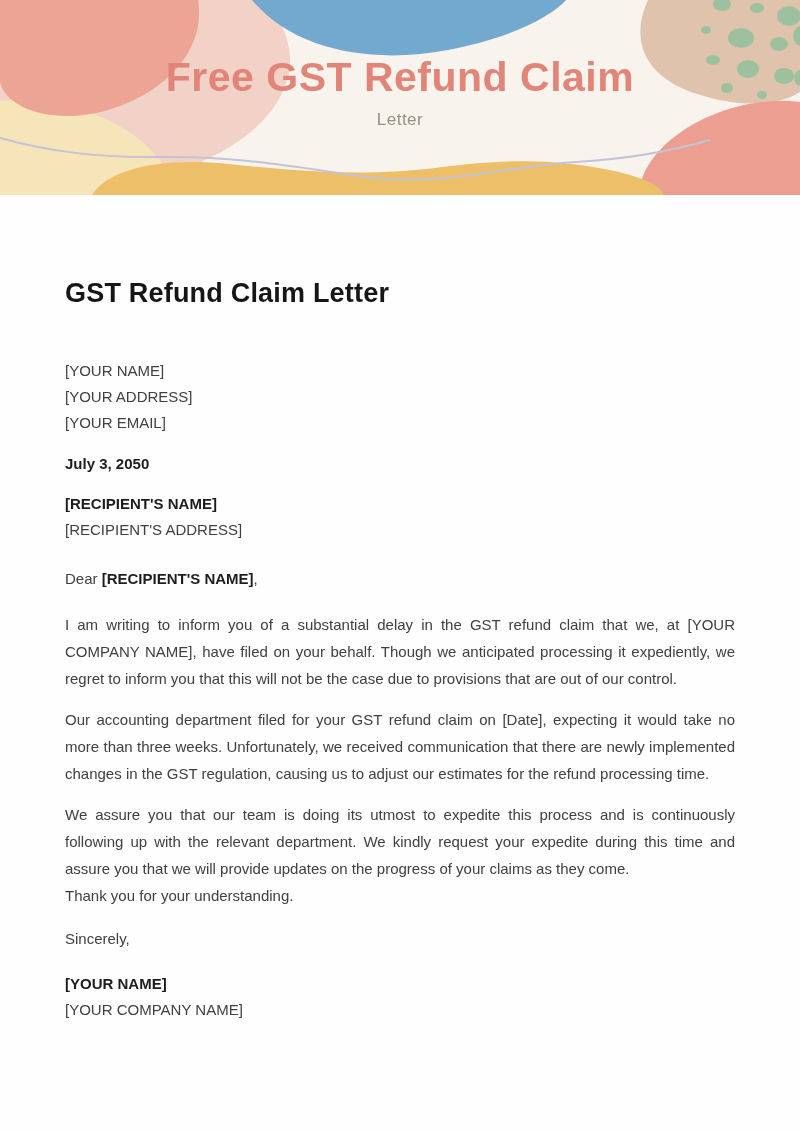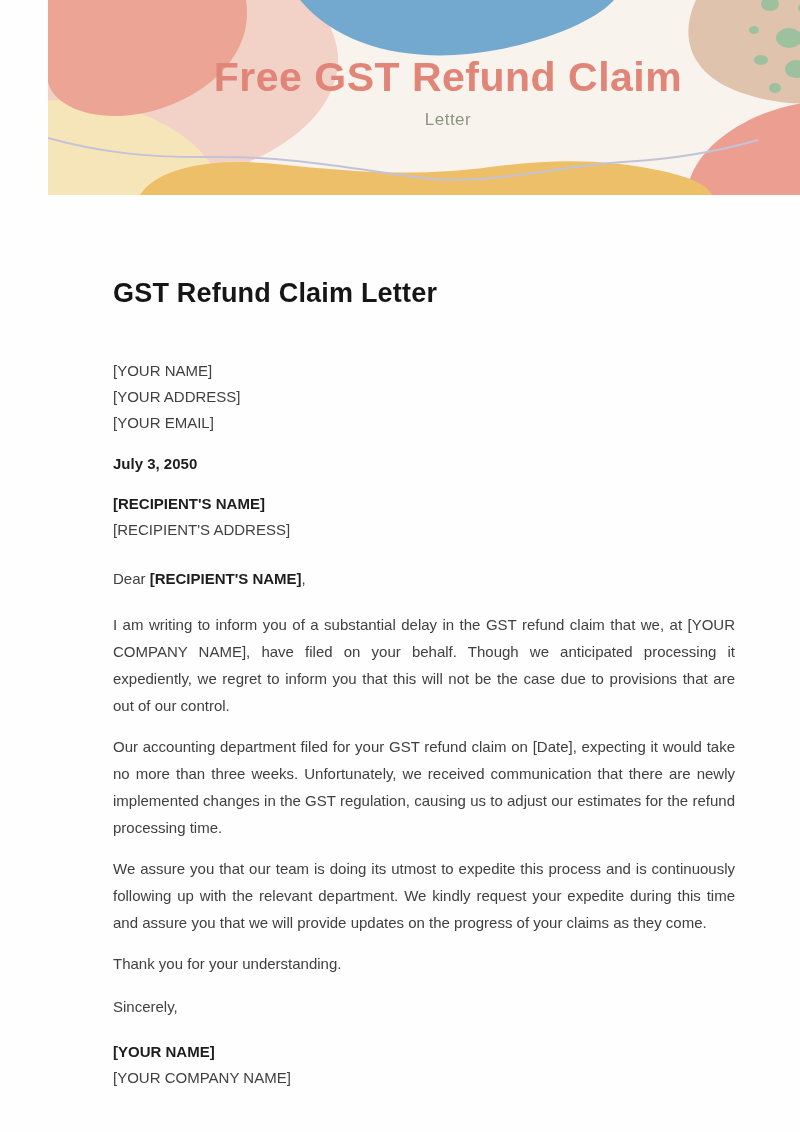--- a/index.html
+++ b/index.html
@@ -1,21 +1,21 @@
 <!DOCTYPE html>
 <html><head>
 <meta charset="utf-8">
 <style>
   * { margin:0; padding:0; box-sizing:border-box; }
   html,body { background:#ffffff; }
   body {
     width:800px; height:1132px; overflow:hidden;
     font-family:"Liberation Sans", sans-serif;
   }
-  .page { width:800px; height:1132px; background:#fefefe; position:relative;padding-left:48px; }
+  .page { width:800px; height:1132px; background:#fefefe; position:relative; }
 
   
   .banner { position:relative; width:800px; height:195px; overflow:hidden; }
   .banner svg { display:block; width:800px; height:195px; }
   .banner-title {
     position:absolute; top:54px; left:0; width:100%;
     text-align:center; font-size:41px; font-weight:700;
     color:#e08578; letter-spacing:0.5px;
   }
   .banner-subtitle {
@@ -33,21 +33,21 @@
   .block { line-height:26px; }
   .sender    { margin-top:49px; }
   .date-line { margin-top:19px; font-weight:700; color:#1d1d1d; }
   .recipient { margin-top:19px; }
   .salutation{ margin-top:23px; line-height:26px; }
   .bold { font-weight:700; color:#1d1d1d;margin-top:6px; }
   p.para {
     margin-top:19px; line-height:27px; text-align:justify;
   }
   p.para + p.para { margin-top:14px; }
-  .thanks   { margin-top:14px; line-height:27px; }
+  .thanks   { line-height:27px; }
   .closing  { margin-top:17px; line-height:26px; }
   .signature{ margin-top:19px; line-height:26px; }
 </style>
 </head>
 <body>
 
 <div class="page">
 
   <div class="banner">
     <svg viewBox="0 0 800 195" preserveAspectRatio="none">

